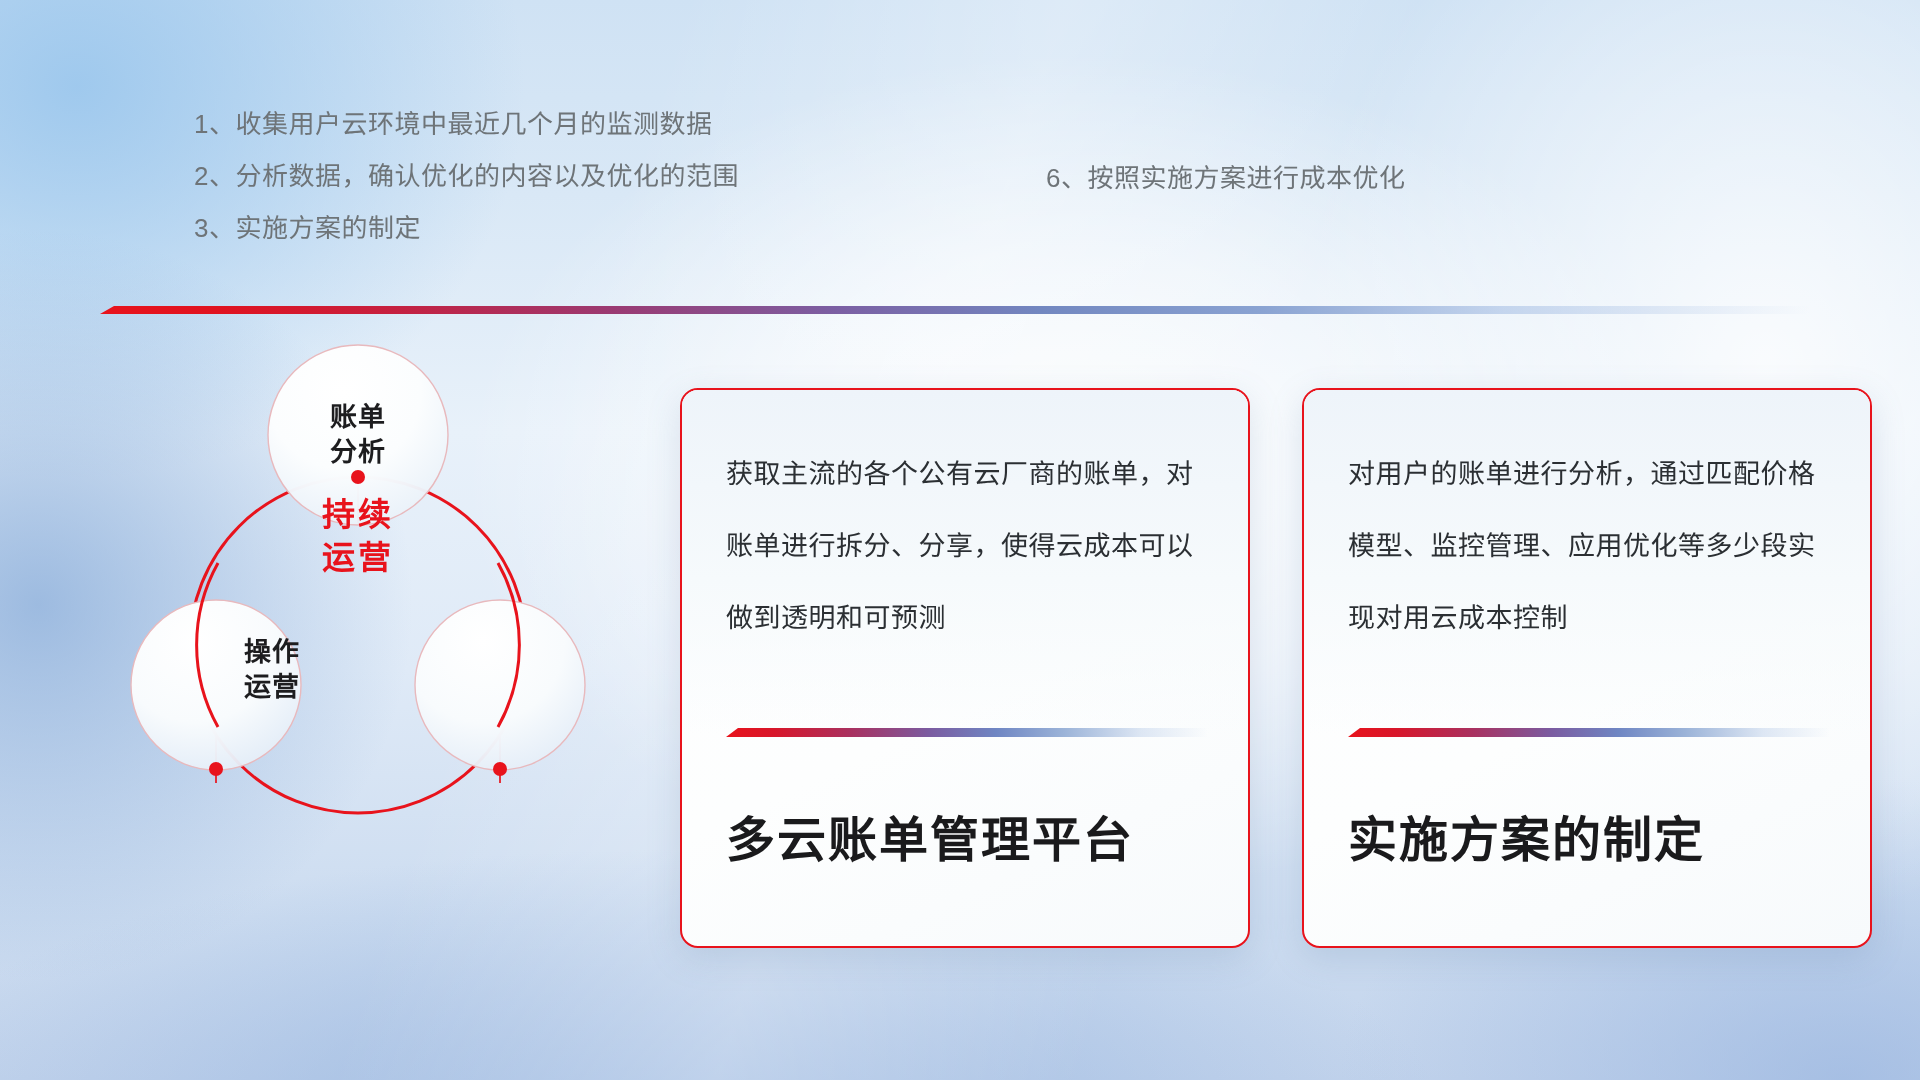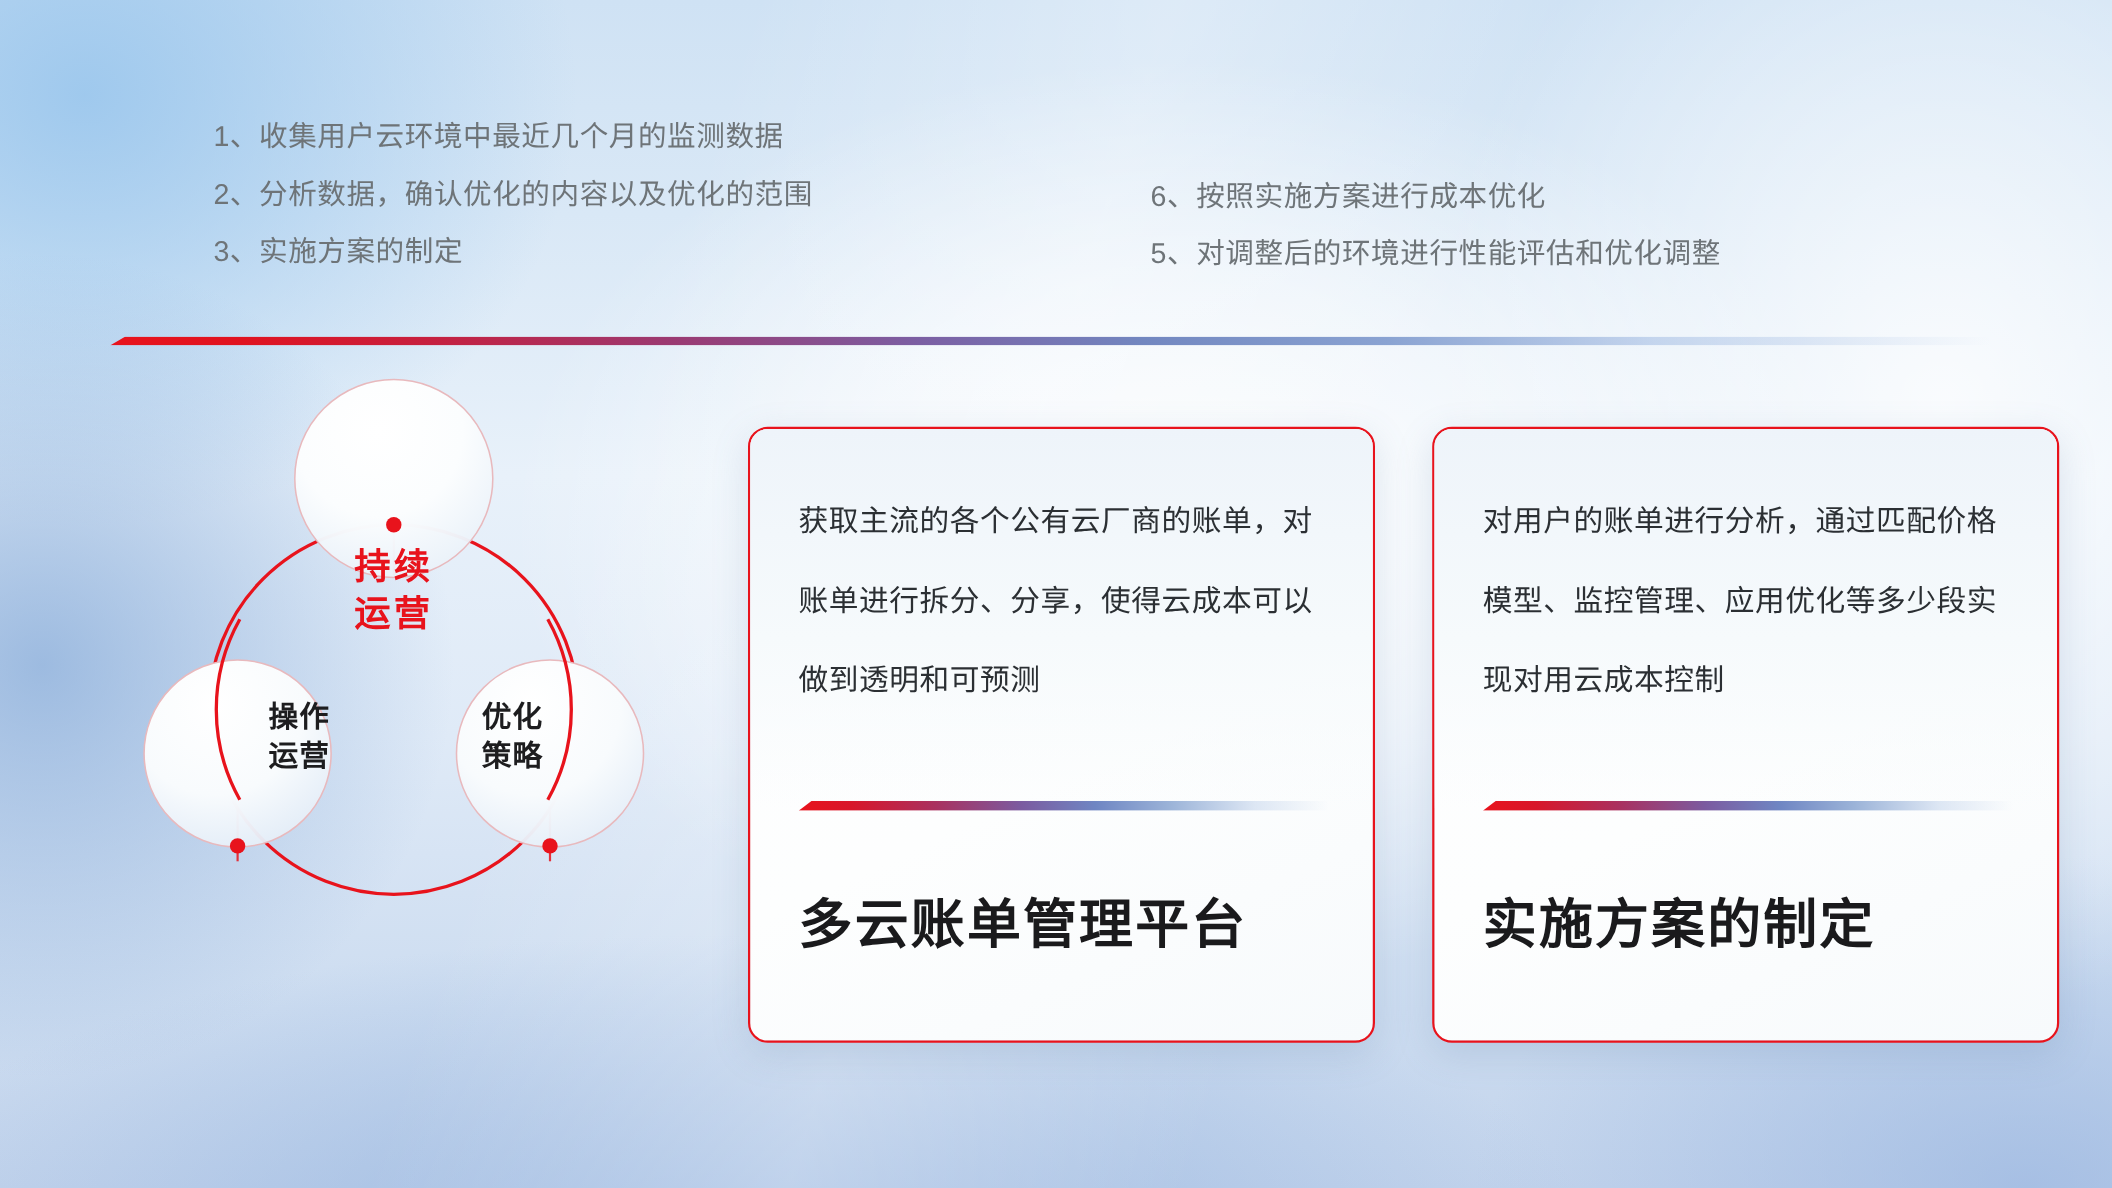--- a/index.html
+++ b/index.html
@@ -170,21 +170,20 @@
 <div class="bg-sheen"></div>
 
 <div class="steps steps-left">
   <div class="step-line">1、收集用户云环境中最近几个月的监测数据</div>
   <div class="step-line">2、分析数据，确认优化的内容以及优化的范围</div>
   <div class="step-line">3、实施方案的制定</div>
 </div>
 
 <div class="steps steps-right">
   <div class="step-line">6、按照实施方案进行成本优化</div>
-  <div class="step-line">5、对调整后的环境进行性能评估和优化调整</div>
 </div>
 
 <div class="divider"></div>
 
 <div class="venn">
   <svg viewBox="0 0 560 580" xmlns="http://www.w3.org/2000/svg">
     <defs>
       <radialGradient id="bubbleTop" cx="42%" cy="26%" r="78%">
         <stop offset="0%" stop-color="#ffffff" stop-opacity="1"></stop>
         <stop offset="55%" stop-color="#fbfdfe" stop-opacity="1"></stop>
@@ -213,28 +212,28 @@
     <circle cx="422" cy="340" r="85" fill="url(#bubbleR)" stroke="#e8b9bd" stroke-width="1.4"></circle>
 
     <path d="M 140 218 A 168 168 0 0 0 140 382" fill="none" stroke="#e8131c" stroke-width="3"></path>
     <path d="M 420 218 A 168 168 0 0 1 420 382" fill="none" stroke="#e8131c" stroke-width="3"></path>
 
     <circle cx="280" cy="132" r="7" fill="#e8131c"></circle>
     <circle cx="138" cy="424" r="7" fill="#e8131c"></circle>
     <circle cx="422" cy="424" r="7" fill="#e8131c"></circle>
   </svg>
 
+  <div class="venn-label lbl-top">
+    <div>账单</div>
+    <div>分析</div>
+  </div>
   <div class="venn-label lbl-left">
     <div>操作</div>
     <div>运营</div>
   </div>
-  <div class="venn-label lbl-right">
-    <div>优化</div>
-    <div>策略</div>
-  </div>
   <div class="venn-label lbl-center">
     <div>持续</div>
     <div>运营</div>
   </div>
 </div>
 
 <div class="card card-1">
   <div class="card-inner">
     <div class="card-body">获取主流的各个公有云厂商的账单，对账单进行拆分、分享，使得云成本可以做到透明和可预测</div>
   </div>

